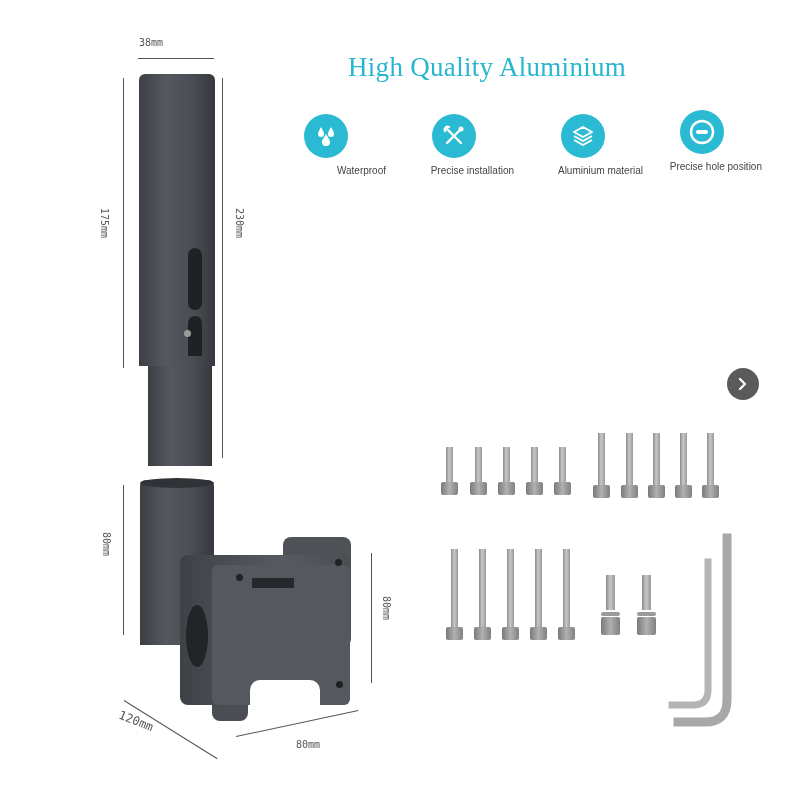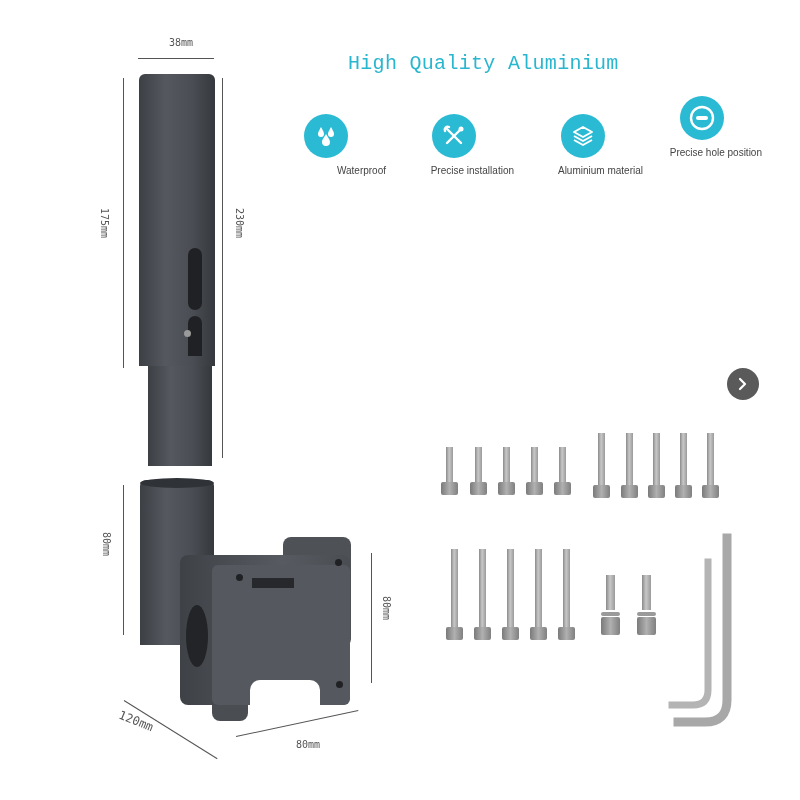--- a/index.html
+++ b/index.html
@@ -1,18 +1,18 @@
 <!DOCTYPE html>
 <html><head>
 <meta charset="utf-8">
 <style>
   html, body { margin:0; padding:0; background:#ffffff; }
   body { width:800px; height:800px; position:relative; overflow:hidden; font-family:"Liberation Sans", sans-serif; }
   .abs { position:absolute; }
-  .headline { left:348px; top:52px; font-size:20px; color:#29b6cf; letter-spacing:0.3px; font-family:Liberation Mono, monospace; font-weight:normal; white-space:nowrap; }
+  .headline { left:348px; top:52px; font-size:27px; color:#29b6cf; letter-spacing:0.3px; font-family:Liberation Serif, serif; font-weight:normal; white-space:nowrap; }
   .feature { position:absolute; width:120px; text-align:right; }
   .feature .circle { width:44px; height:44px; border-radius:50%; background:#2bbad3; margin:0 auto; position:relative; display:flex; align-items:center; justify-content:center; }
   .feature .label { font-size:10px; color:#444; margin-top:7px; white-space:nowrap; font-family:"Liberation Sans", sans-serif; }
   .dim { position:absolute; color:#555; font-size:10px; font-family:"DejaVu Sans Mono", monospace; white-space:nowrap; }
   .vline { position:absolute; width:1px; background:#555; }
   .hline { position:absolute; height:1px; background:#555; }
   .tube { position:absolute; background:linear-gradient(90deg,#3c3f44 0%,#55595f 35%,#4a4e54 70%,#35383c 100%); }
   .bolt-shaft { position:absolute; background:linear-gradient(90deg,#8a8a8a,#c8c8c8 45%,#9a9a9a); }
   .bolt-head { position:absolute; background:linear-gradient(90deg,#7a7a7a,#b0b0b0 50%,#808080); border-radius:2px; }
   .next-btn { position:absolute; left:727px; top:368px; width:32px; height:32px; border-radius:50%; background:#5a5a5a; display:flex; align-items:center; justify-content:center; cursor:pointer; }
@@ -49,33 +49,33 @@
   <div class="circle">
     <svg width="26" height="26" viewBox="0 0 26 26" stroke="#fff" stroke-width="2" fill="none" stroke-linejoin="round">
       <path d="M13 4 L22 9 L13 14 L4 9 Z"></path>
       <path d="M4 13 L13 18 L22 13"></path>
       <path d="M4 17 L13 22 L22 17"></path>
     </svg>
   </div>
   <div class="label">Aluminium material</div>
 </div>
 
-<div class="feature" style="left:642px;top:96px;">
+<div class="feature" style="left:642px;top:110px;">
   <div class="circle">
     <svg width="30" height="30" viewBox="0 0 30 30">
       <circle cx="15" cy="15" r="11" stroke="#fff" stroke-width="2.4" fill="none"></circle>
       <rect x="9" y="13" width="12" height="4" rx="2" fill="#fff"></rect>
     </svg>
   </div>
   <div class="label">Precise hole position</div>
 </div>
 
 <div>
 
-  <div class="dim" style="left:169px;top:37px;">38mm</div>
+  <div class="dim" style="left:139px;top:37px;">38mm</div>
   <div class="hline" style="left:138px;top:58px;width:76px;"></div>
 
   <div class="vline" style="left:123px;top:78px;height:290px;"></div>
   <div class="dim" style="left:90px;top:230px;transform:rotate(90deg);transform-origin:left top;left:110px;top:208px;">175mm</div>
 
   <div class="vline" style="left:222px;top:78px;height:380px;"></div>
   <div class="dim" style="left:245px;top:208px;transform:rotate(90deg);transform-origin:left top;">230mm</div>
 
   <div class="tube" style="left:139px;top:74px;width:76px;height:292px;border-radius:6px 6px 0 0;"></div>
 

